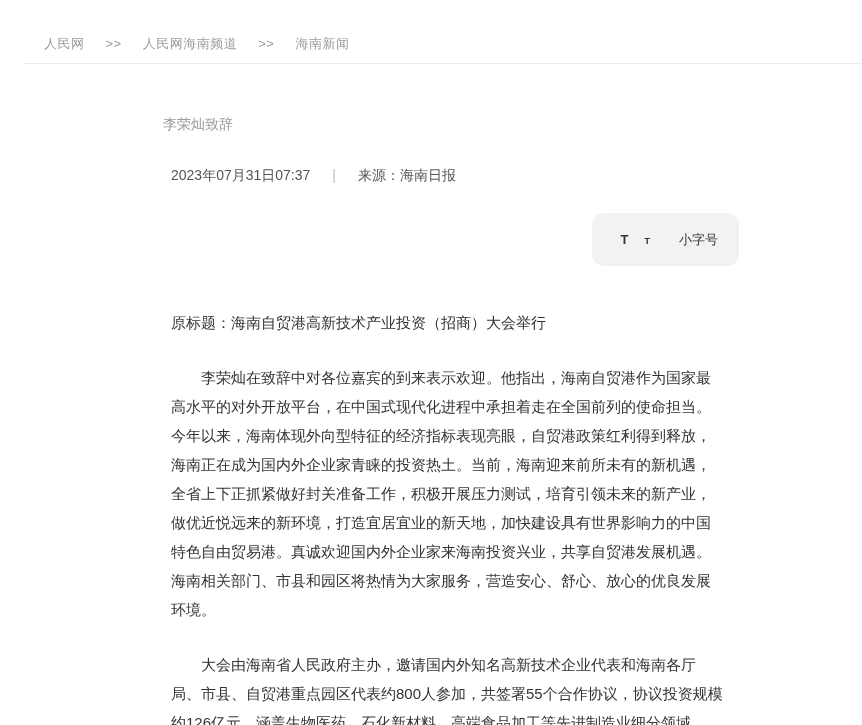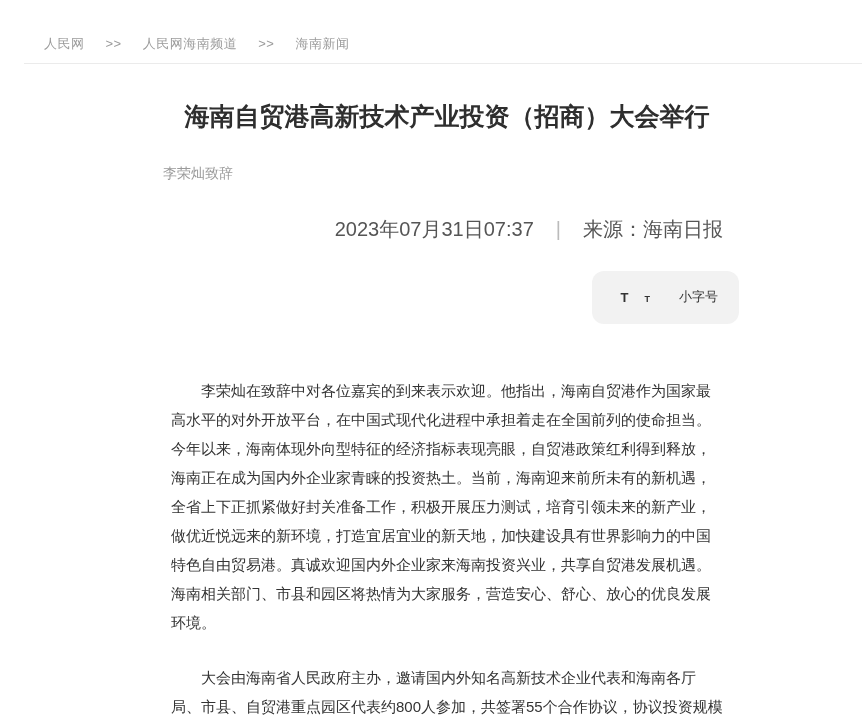--- a/index.html
+++ b/index.html
@@ -44,22 +44,22 @@
     color: #2e2e2e;
     line-height: 1.3;
   }
   .article-subtitle {
     text-align: left;
     font-size: 14px;
     color: #9a9a9a;
     margin-top: 16px;
   }
   .article-meta {
-    text-align: right;
-    font-size: 20px;
+    text-align: left;
+    font-size: 14px;
     color: #555555;
     margin-top: 17px;
   }
   .article-meta .pipe {
     color: #bbbbbb;
     margin: 0 6px;
   }
   .article-meta .source {
     color: #555555;
     text-decoration: none;
@@ -112,39 +112,39 @@
 <body>
 
 <div class="page">
 
   <div class="breadcrumb">
     <a>人民网</a><span class="sep">&gt;&gt;</span><a>人民网海南频道</a><span class="sep">&gt;&gt;</span><a>海南新闻</a>
   </div>
 
   <div class="content">
 
-    <h1 class="article-title">海南自贸港高新技术产业投资（招商）大会举行</h1>
 
     <div class="article-subtitle">李荣灿致辞</div>
 
     <div class="article-meta">
       <span>2023年07月31日07:37</span><span class="pipe">|</span><a class="source">来源：海南日报</a>
     </div>
 
     <div class="toolbar">
       <button class="fontsize-btn">
         <span class="t-icon">
             <span class="t-big">T</span>
             <span class="t-small">T</span>
           </span>
         <span>小字号</span>
       </button>
     </div>
 
     <div class="article-body">
+      <div class="original-title">原标题：海南自贸港高新技术产业投资（招商）大会举行</div>
       <p class="para">李荣灿在致辞中对各位嘉宾的到来表示欢迎。他指出，海南自贸港作为国家最高水平的对外开放平台，在中国式现代化进程中承担着走在全国前列的使命担当。今年以来，海南体现外向型特征的经济指标表现亮眼，自贸港政策红利得到释放，海南正在成为国内外企业家青睐的投资热土。当前，海南迎来前所未有的新机遇，全省上下正抓紧做好封关准备工作，积极开展压力测试，培育引领未来的新产业，做优近悦远来的新环境，打造宜居宜业的新天地，加快建设具有世界影响力的中国特色自由贸易港。真诚欢迎国内外企业家来海南投资兴业，共享自贸港发展机遇。海南相关部门、市县和园区将热情为大家服务，营造安心、舒心、放心的优良发展环境。</p>
       <p class="para">大会由海南省人民政府主办，邀请国内外知名高新技术企业代表和海南各厅局、市县、自贸港重点园区代表约800人参加，共签署55个合作协议，协议投资规模约126亿元，涵盖生物医药、石化新材料、高端食品加工等先进制造业细分领域。</p>
 
     </div>
 
   </div>
 
 </div>
 
 </body></html>

